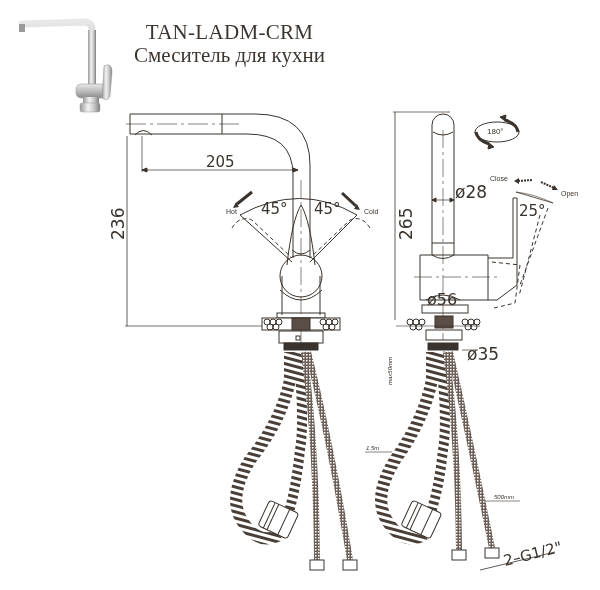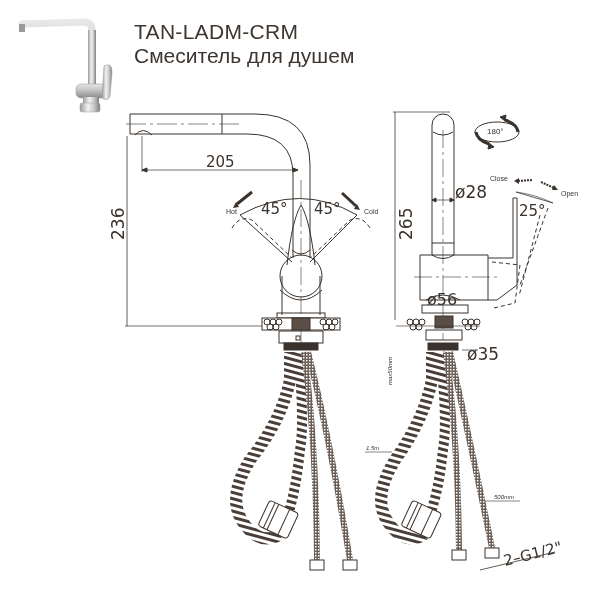--- a/index.html
+++ b/index.html
@@ -1,31 +1,31 @@
 <!DOCTYPE html>
 <html><head>
 <meta charset="utf-8">
 <style>
   html, body { margin: 0; padding: 0; background: #ffffff; }
   #root { position: relative; width: 600px; height: 590px; overflow: hidden; background: #ffffff; }
-  .title-block { position: absolute; left: 134px; top: 20px; color: #3d3530; font-family: Liberation Sans, sans-serif; }
+  .title-block { position: absolute; left: 134px; top: 20px; color: #3d3530; font-family: Liberation Serif, serif; text-align: center; }
   .title-model { font-size: 21px; line-height: 24px; letter-spacing: 0.3px; }
   .title-line { font-size: 21px; line-height: 23px; }
   svg { position: absolute; left: 0; top: 0; }
   .dim { font-family: "DejaVu Sans", "Liberation Sans", sans-serif; fill: #3a322c; }
   .small { font-family: "Liberation Sans", sans-serif; fill: #3a322c; }
 </style>
 </head>
 <body>
 
 <div id="root">
 
   <div class="title-block">
     <div class="title-model">TAN-LADM-CRM</div>
-    <div class="title-line">Смеситель для душем</div>
+    <div class="title-line">Смеситель для кухни</div>
   </div>
 
   <svg width="600" height="590" viewBox="0 0 600 590">
     <defs>
       <pattern id="hoseStripe" width="6" height="6" patternUnits="userSpaceOnUse" patternTransform="rotate(15)">
         <rect width="6" height="6" fill="#ffffff"></rect>
         <rect width="6" height="3" fill="#4a3f38"></rect>
       </pattern>
       <pattern id="braid" width="3" height="3" patternUnits="userSpaceOnUse">
         <rect width="3" height="3" fill="#6b5f57"></rect>

